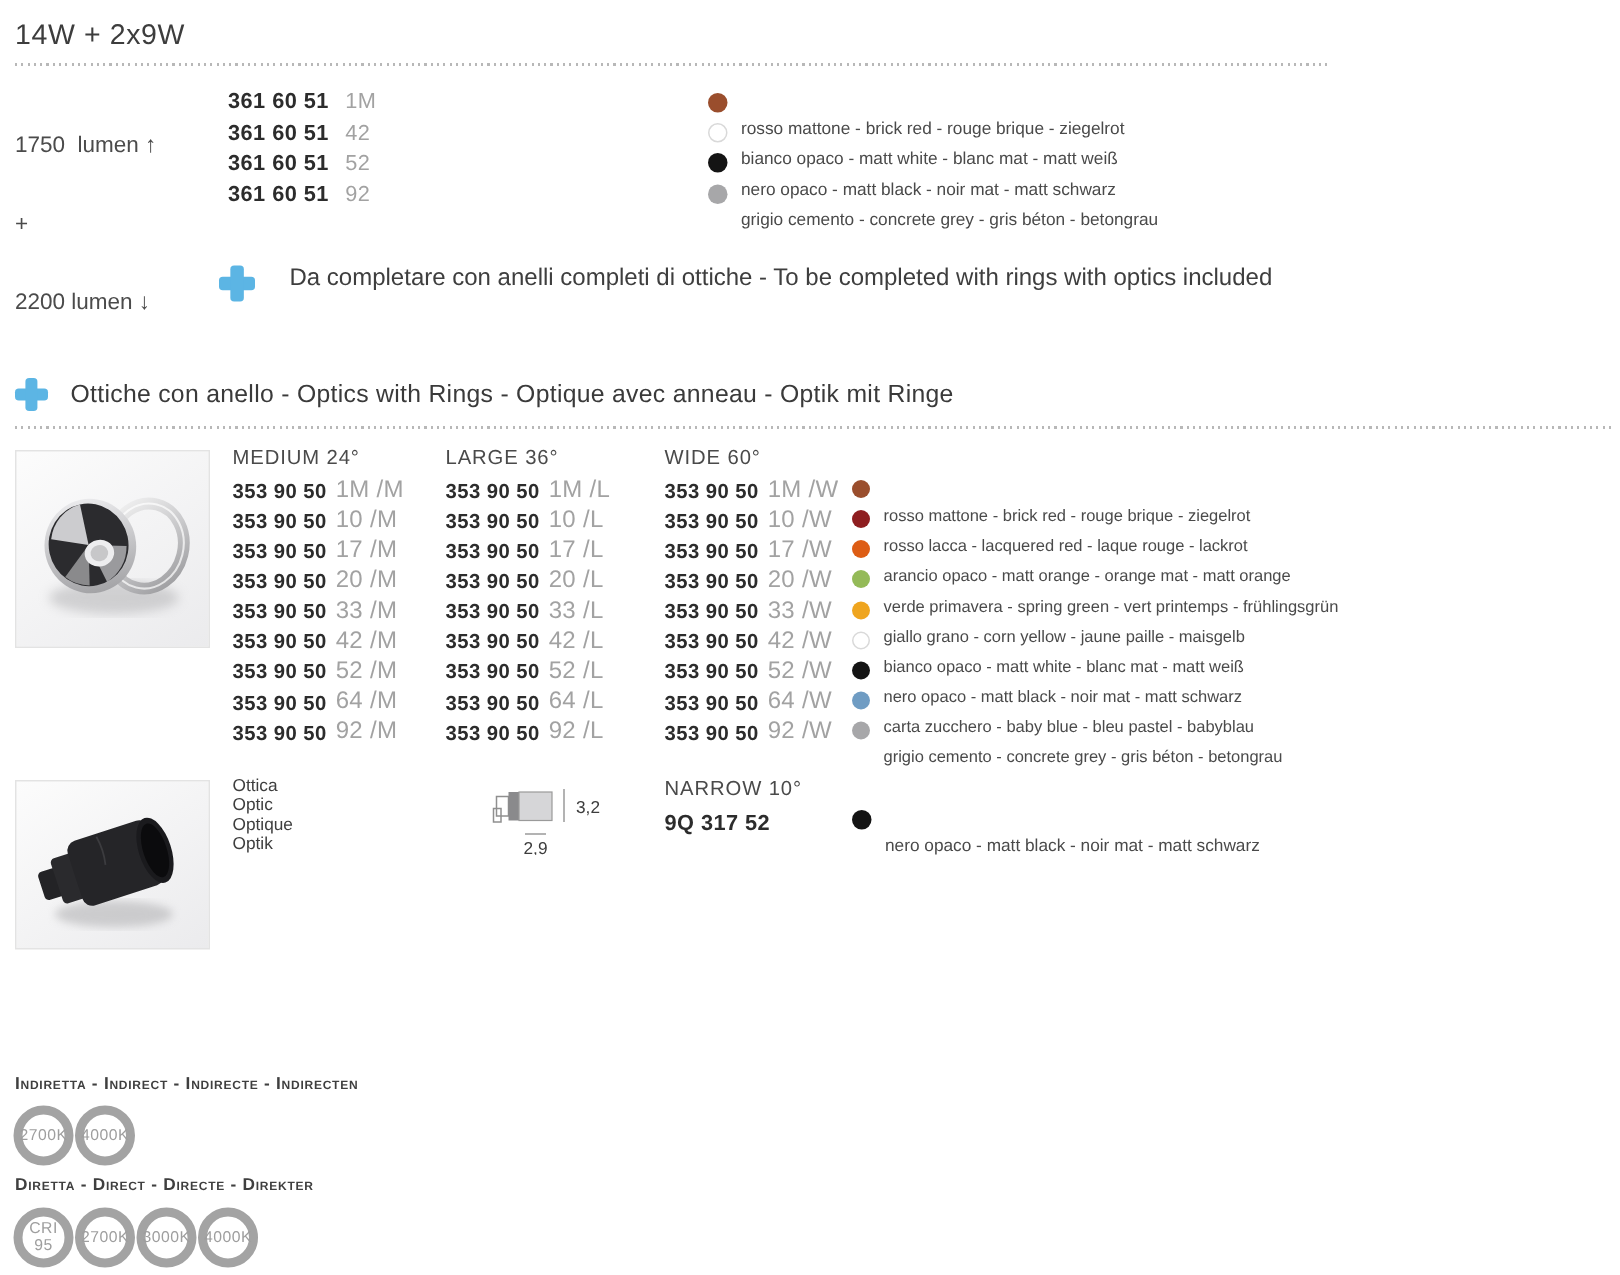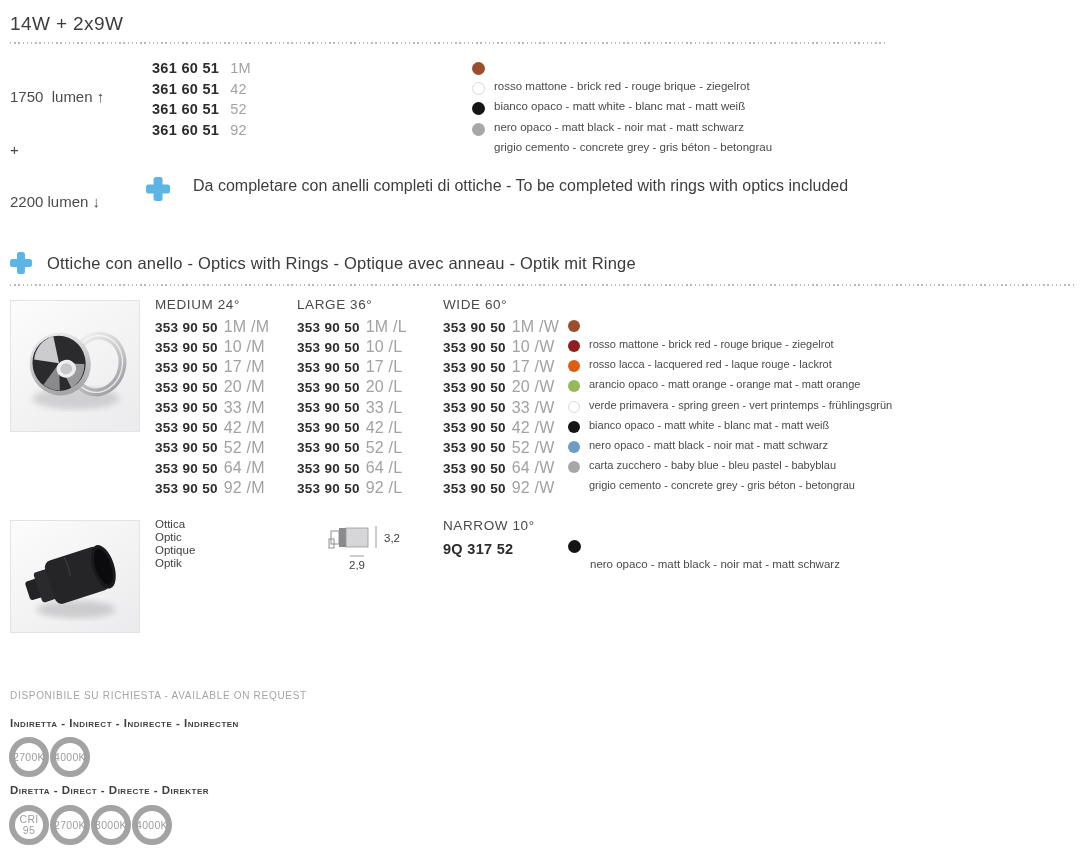--- a/index.html
+++ b/index.html
@@ -314,20 +314,24 @@
     </div>
     <div class="legend-row">
       <span class="swatch" style="background: rgb(221, 93, 21);"></span>
       <span class="legend-label">arancio opaco - matt orange - orange mat - matt orange</span>
     </div>
     <div class="legend-row">
       <span class="swatch" style="background: rgb(148, 186, 88);"></span>
       <span class="legend-label">verde primavera - spring green - vert printemps - frühlingsgrün</span>
     </div>
     <div class="legend-row">
+      <span class="swatch" style="background: rgb(239, 165, 31);"></span>
+      <span class="legend-label">giallo grano - corn yellow - jaune paille - maisgelb</span>
+    </div>
+    <div class="legend-row">
       <span class="swatch white"></span>
       <span class="legend-label">bianco opaco - matt white - blanc mat - matt weiß</span>
     </div>
     <div class="legend-row">
       <span class="swatch" style="background: rgb(20, 20, 20);"></span>
       <span class="legend-label">nero opaco - matt black - noir mat - matt schwarz</span>
     </div>
     <div class="legend-row">
       <span class="swatch" style="background: rgb(111, 156, 195);"></span>
       <span class="legend-label">carta zucchero - baby blue - bleu pastel - babyblau</span>
@@ -382,21 +386,20 @@
   <div id="narrow-code">9Q 317 52</div>
 </div>
 <div class="abs" id="narrow-legend">
   <div class="legend-row">
     <span class="swatch" id="narrow-swatch" style="background: rgb(20, 20, 20);"></span>
     <span class="legend-label">nero opaco - matt black - noir mat - matt schwarz</span>
   </div>
 </div>
 
 <div class="abs" id="request-block">
-  <div>DISPONIBILE SU RICHIESTA - AVAILABLE ON REQUEST</div>
 </div>
 <div class="abs caps-label" id="indirect-label">Indiretta - Indirect - Indirecte - Indirecten</div>
 <div class="abs badge-row" id="indirect-badges">
     <div class="badge">2700K</div>
     <div class="badge">4000K</div>
   </div>
 <div class="abs caps-label" id="direct-label">Diretta - Direct - Directe - Direkter</div>
 <div class="abs badge-row" id="direct-badges">
     <div class="badge">CRI
 95</div>

